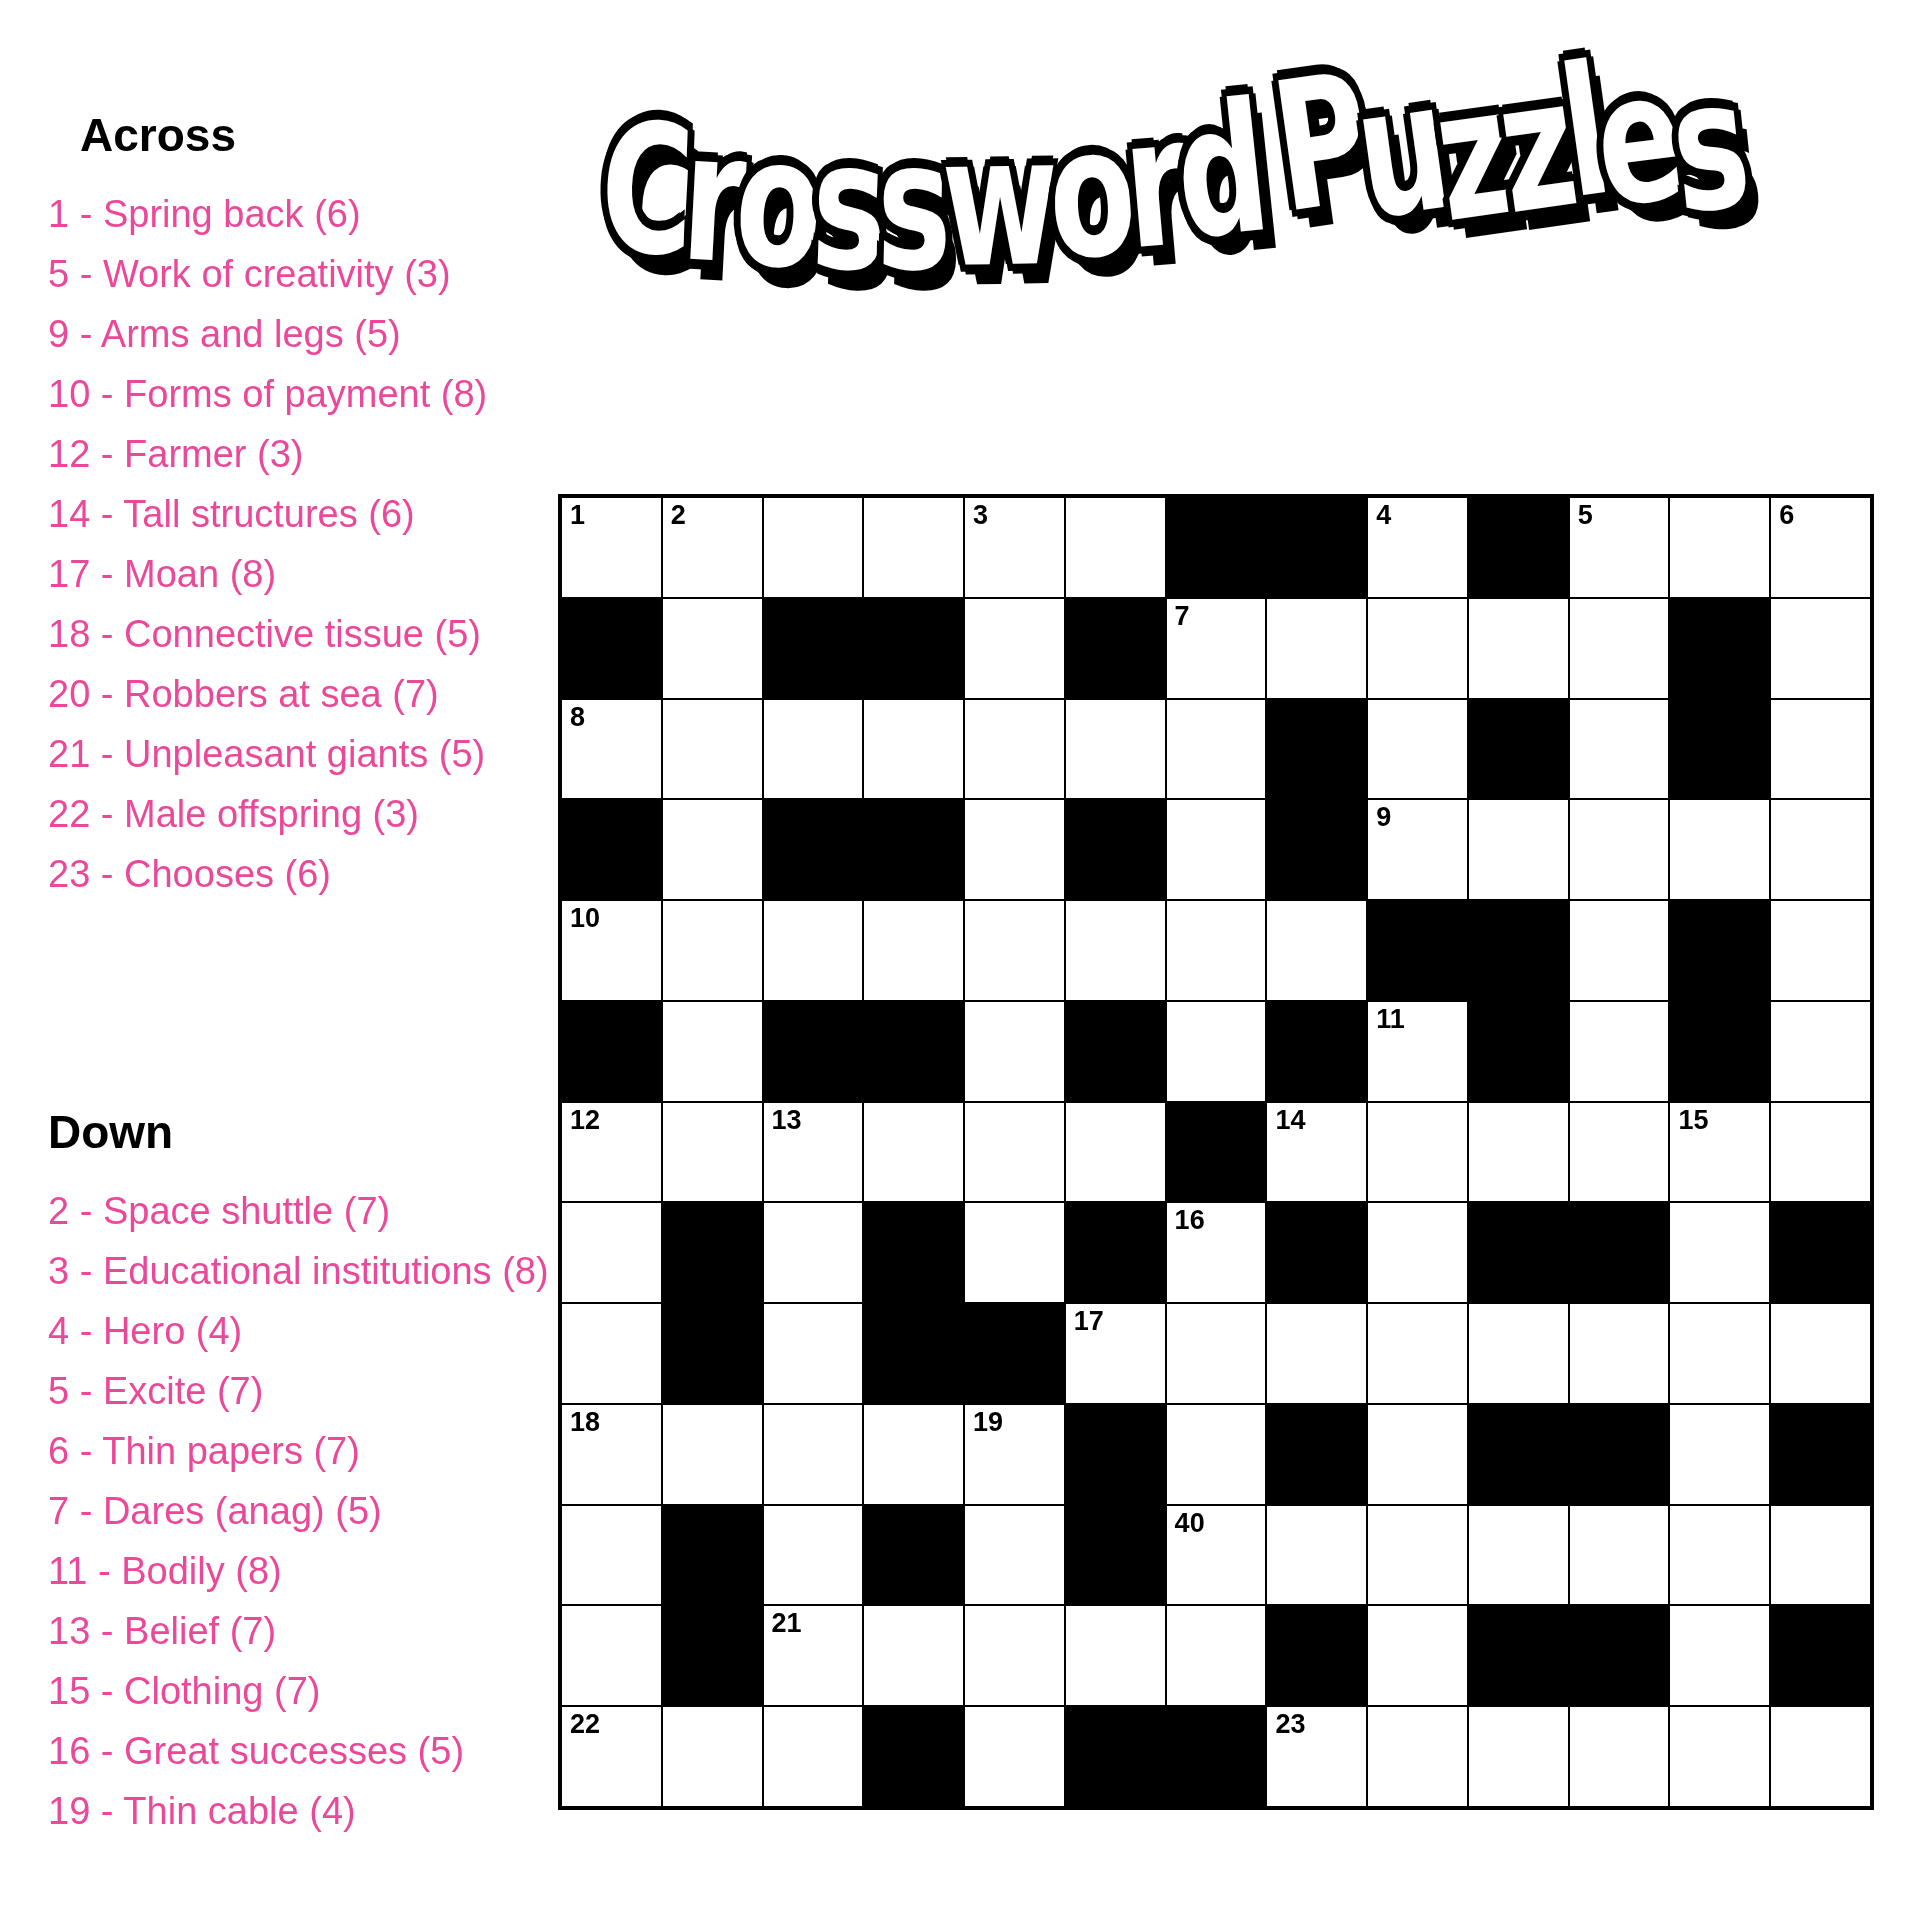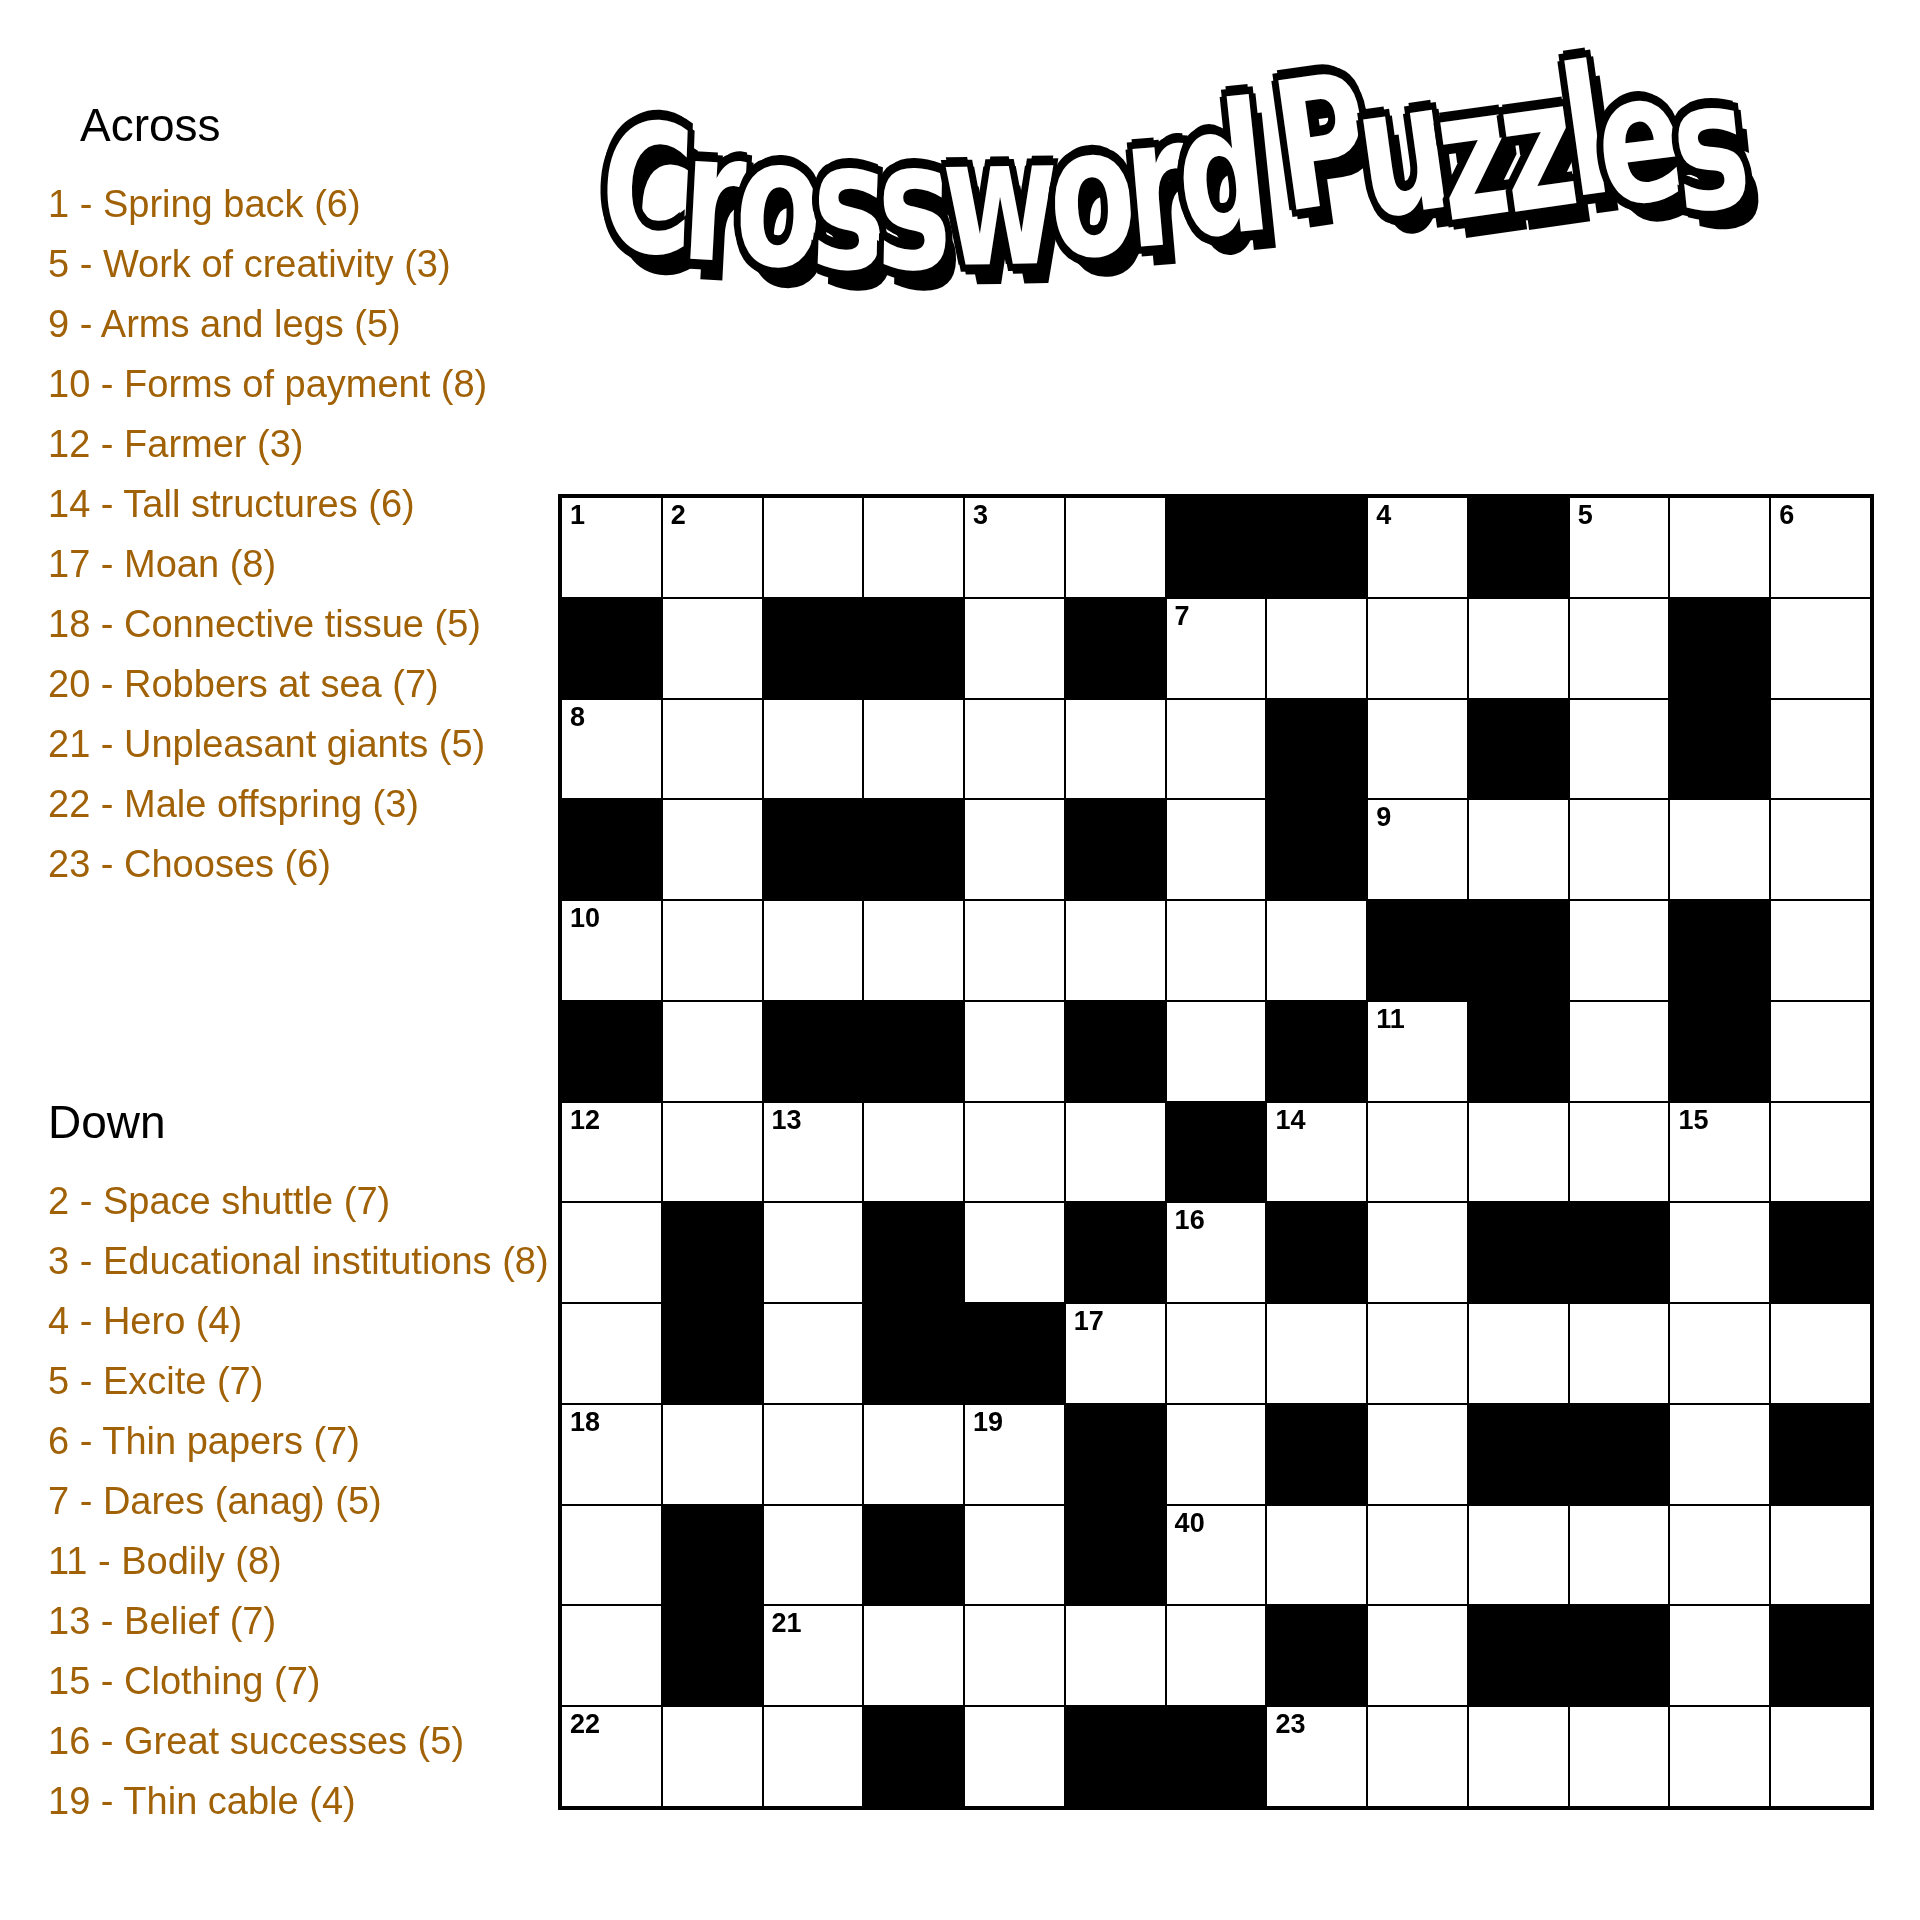--- a/index.html
+++ b/index.html
@@ -8,28 +8,28 @@
     background:#ffffff;
     font-family:"Liberation Sans", sans-serif;
     color:#000;
   }
 
   
   .clue-block{position:absolute;left:48px;}
   #across-block{top:96px;}
   #down-block{top:1093px;}
   .clue-heading{
-    font-weight:normal;font-size:46px;line-height:46px;margin:6px 0 26px 0;
+    font-weight:bold;font-size:46px;line-height:46px;margin:16px 0 26px 0;
     color:#000;
   }
   #across-block .clue-heading{margin-left:32px;}
   ul.clue-list{list-style:none;margin:0;padding:0;}
   ul.clue-list li{
     font-size:38px;line-height:60px;height:60px;white-space:nowrap;
-    color:#a16207;
+    color:#ec4899;
   }
 
   
   #grid{
     position:absolute;left:558px;top:494px;
     width:1316px;height:1316px;box-sizing:border-box;
     border:4px solid #000;background:#000;
     display:grid;
     grid-template-columns:repeat(13,1fr);
     grid-template-rows:repeat(13,1fr);

